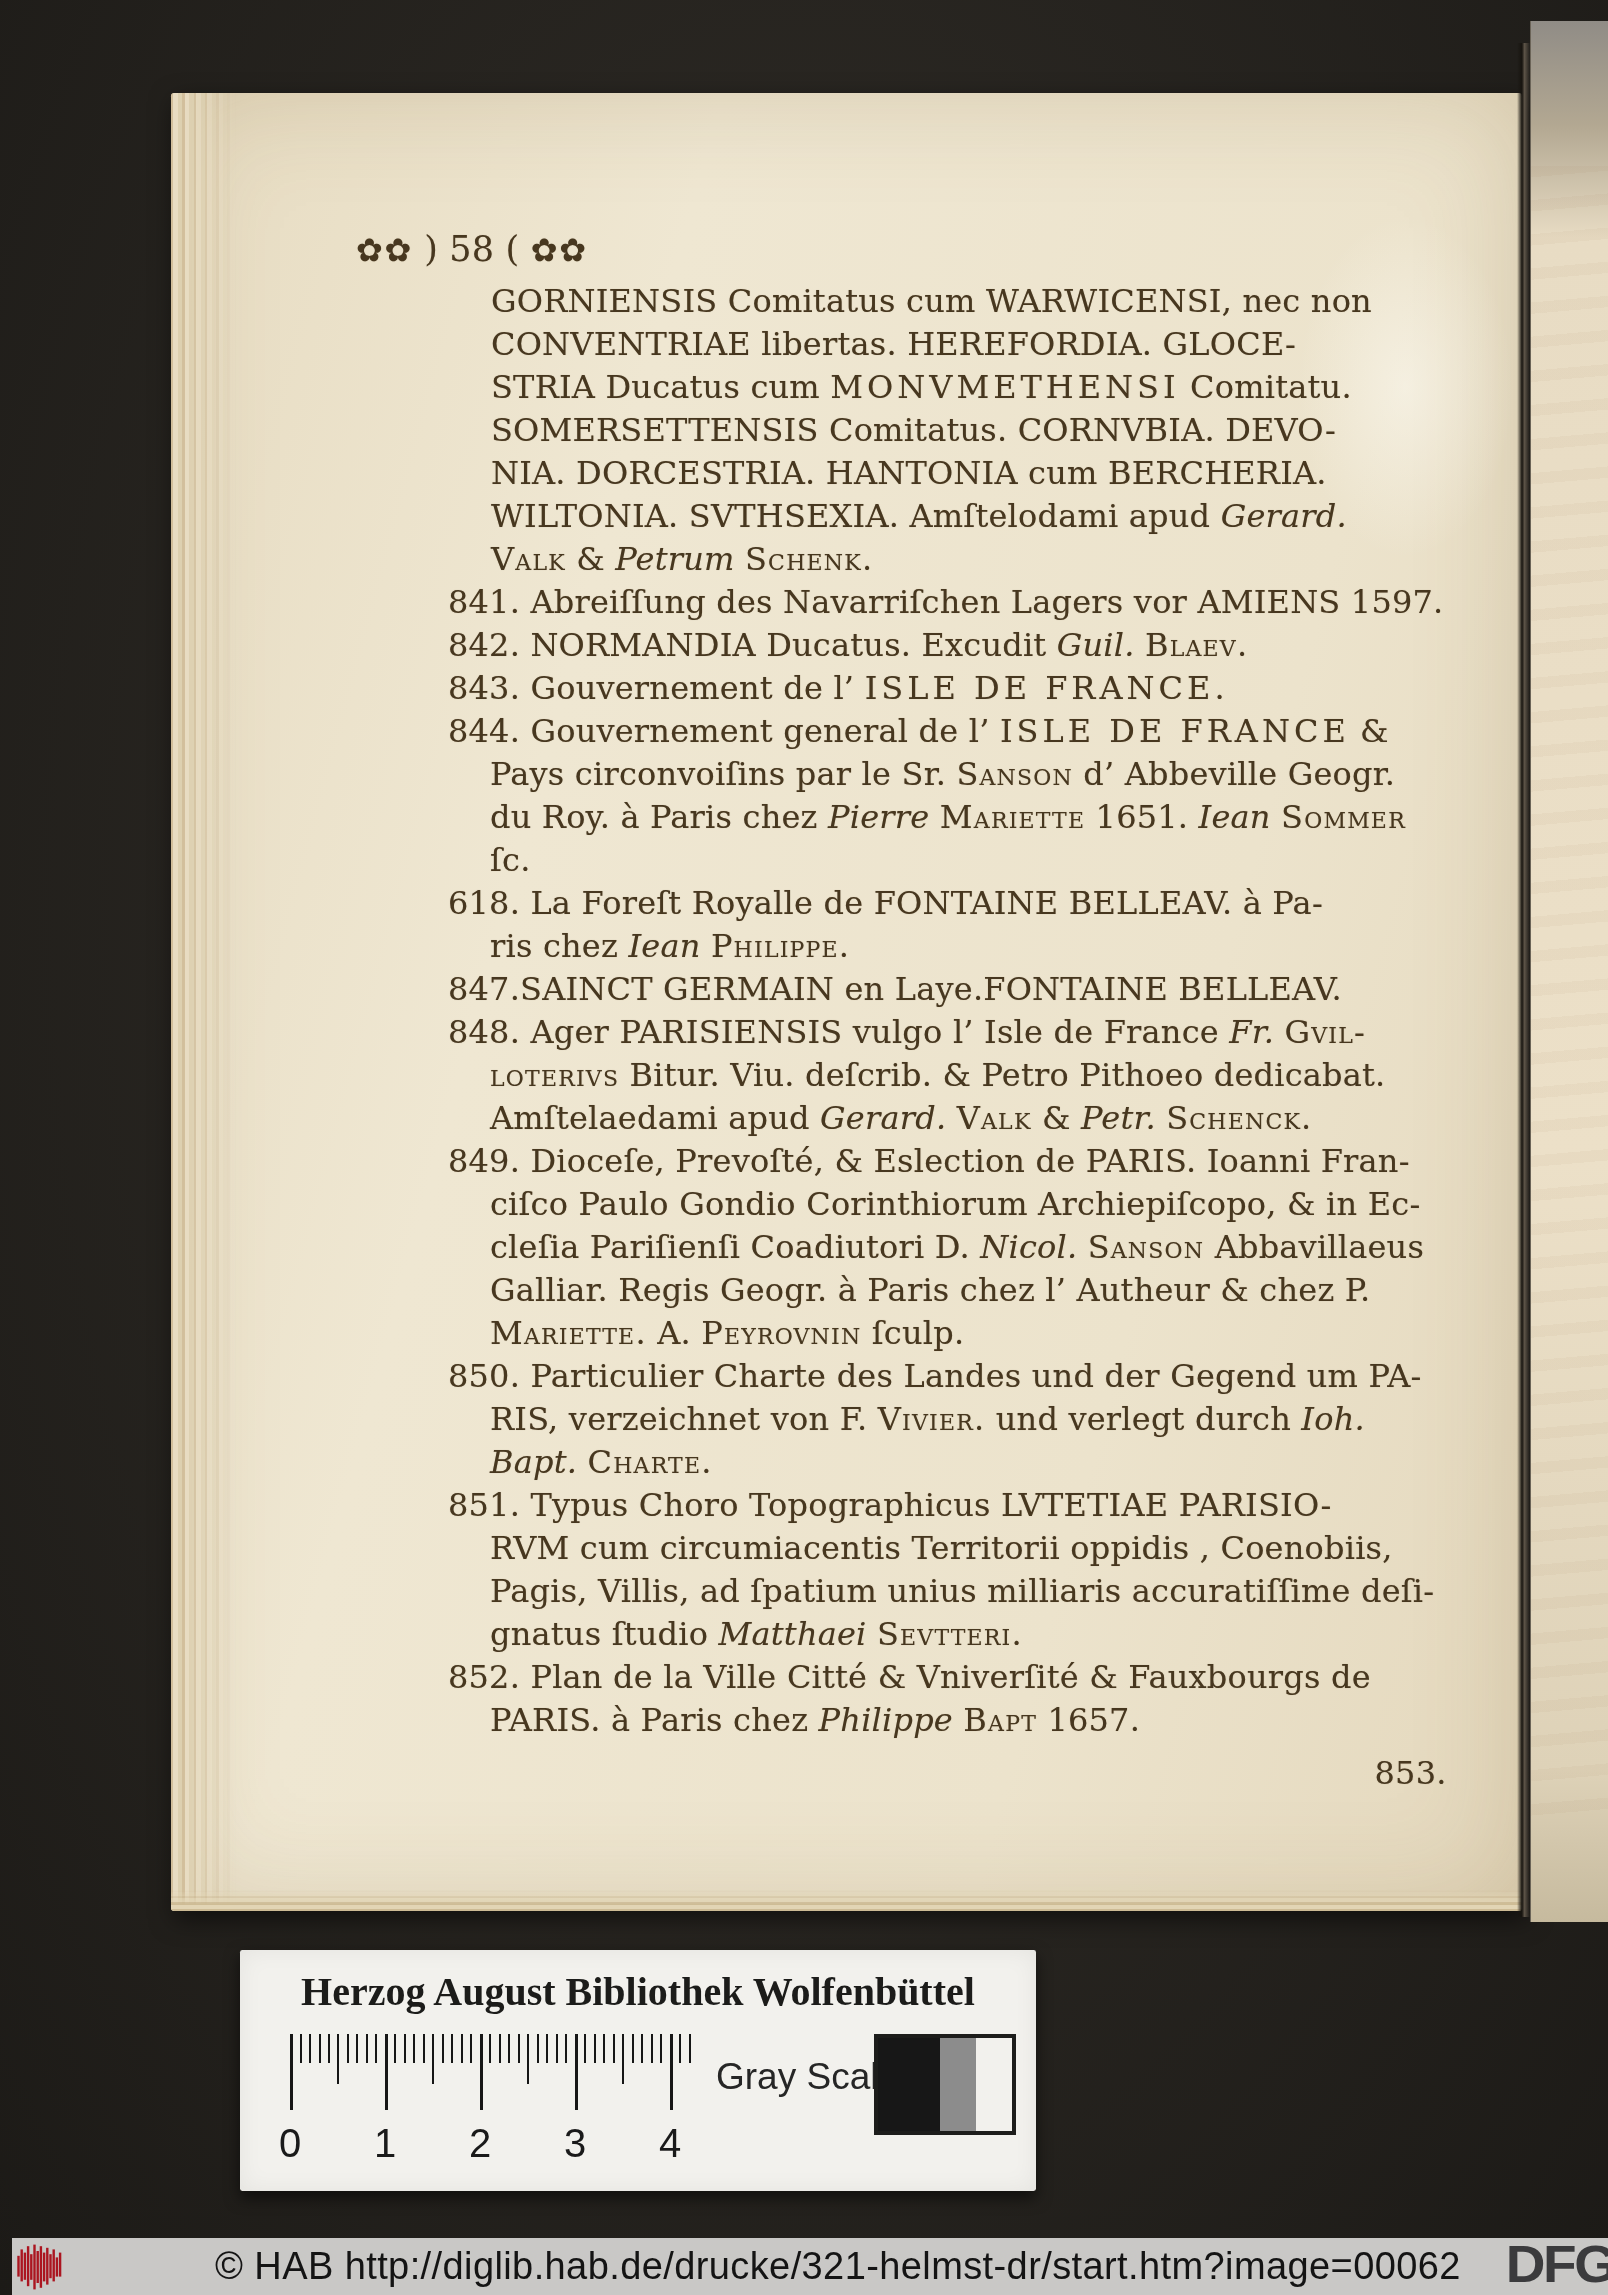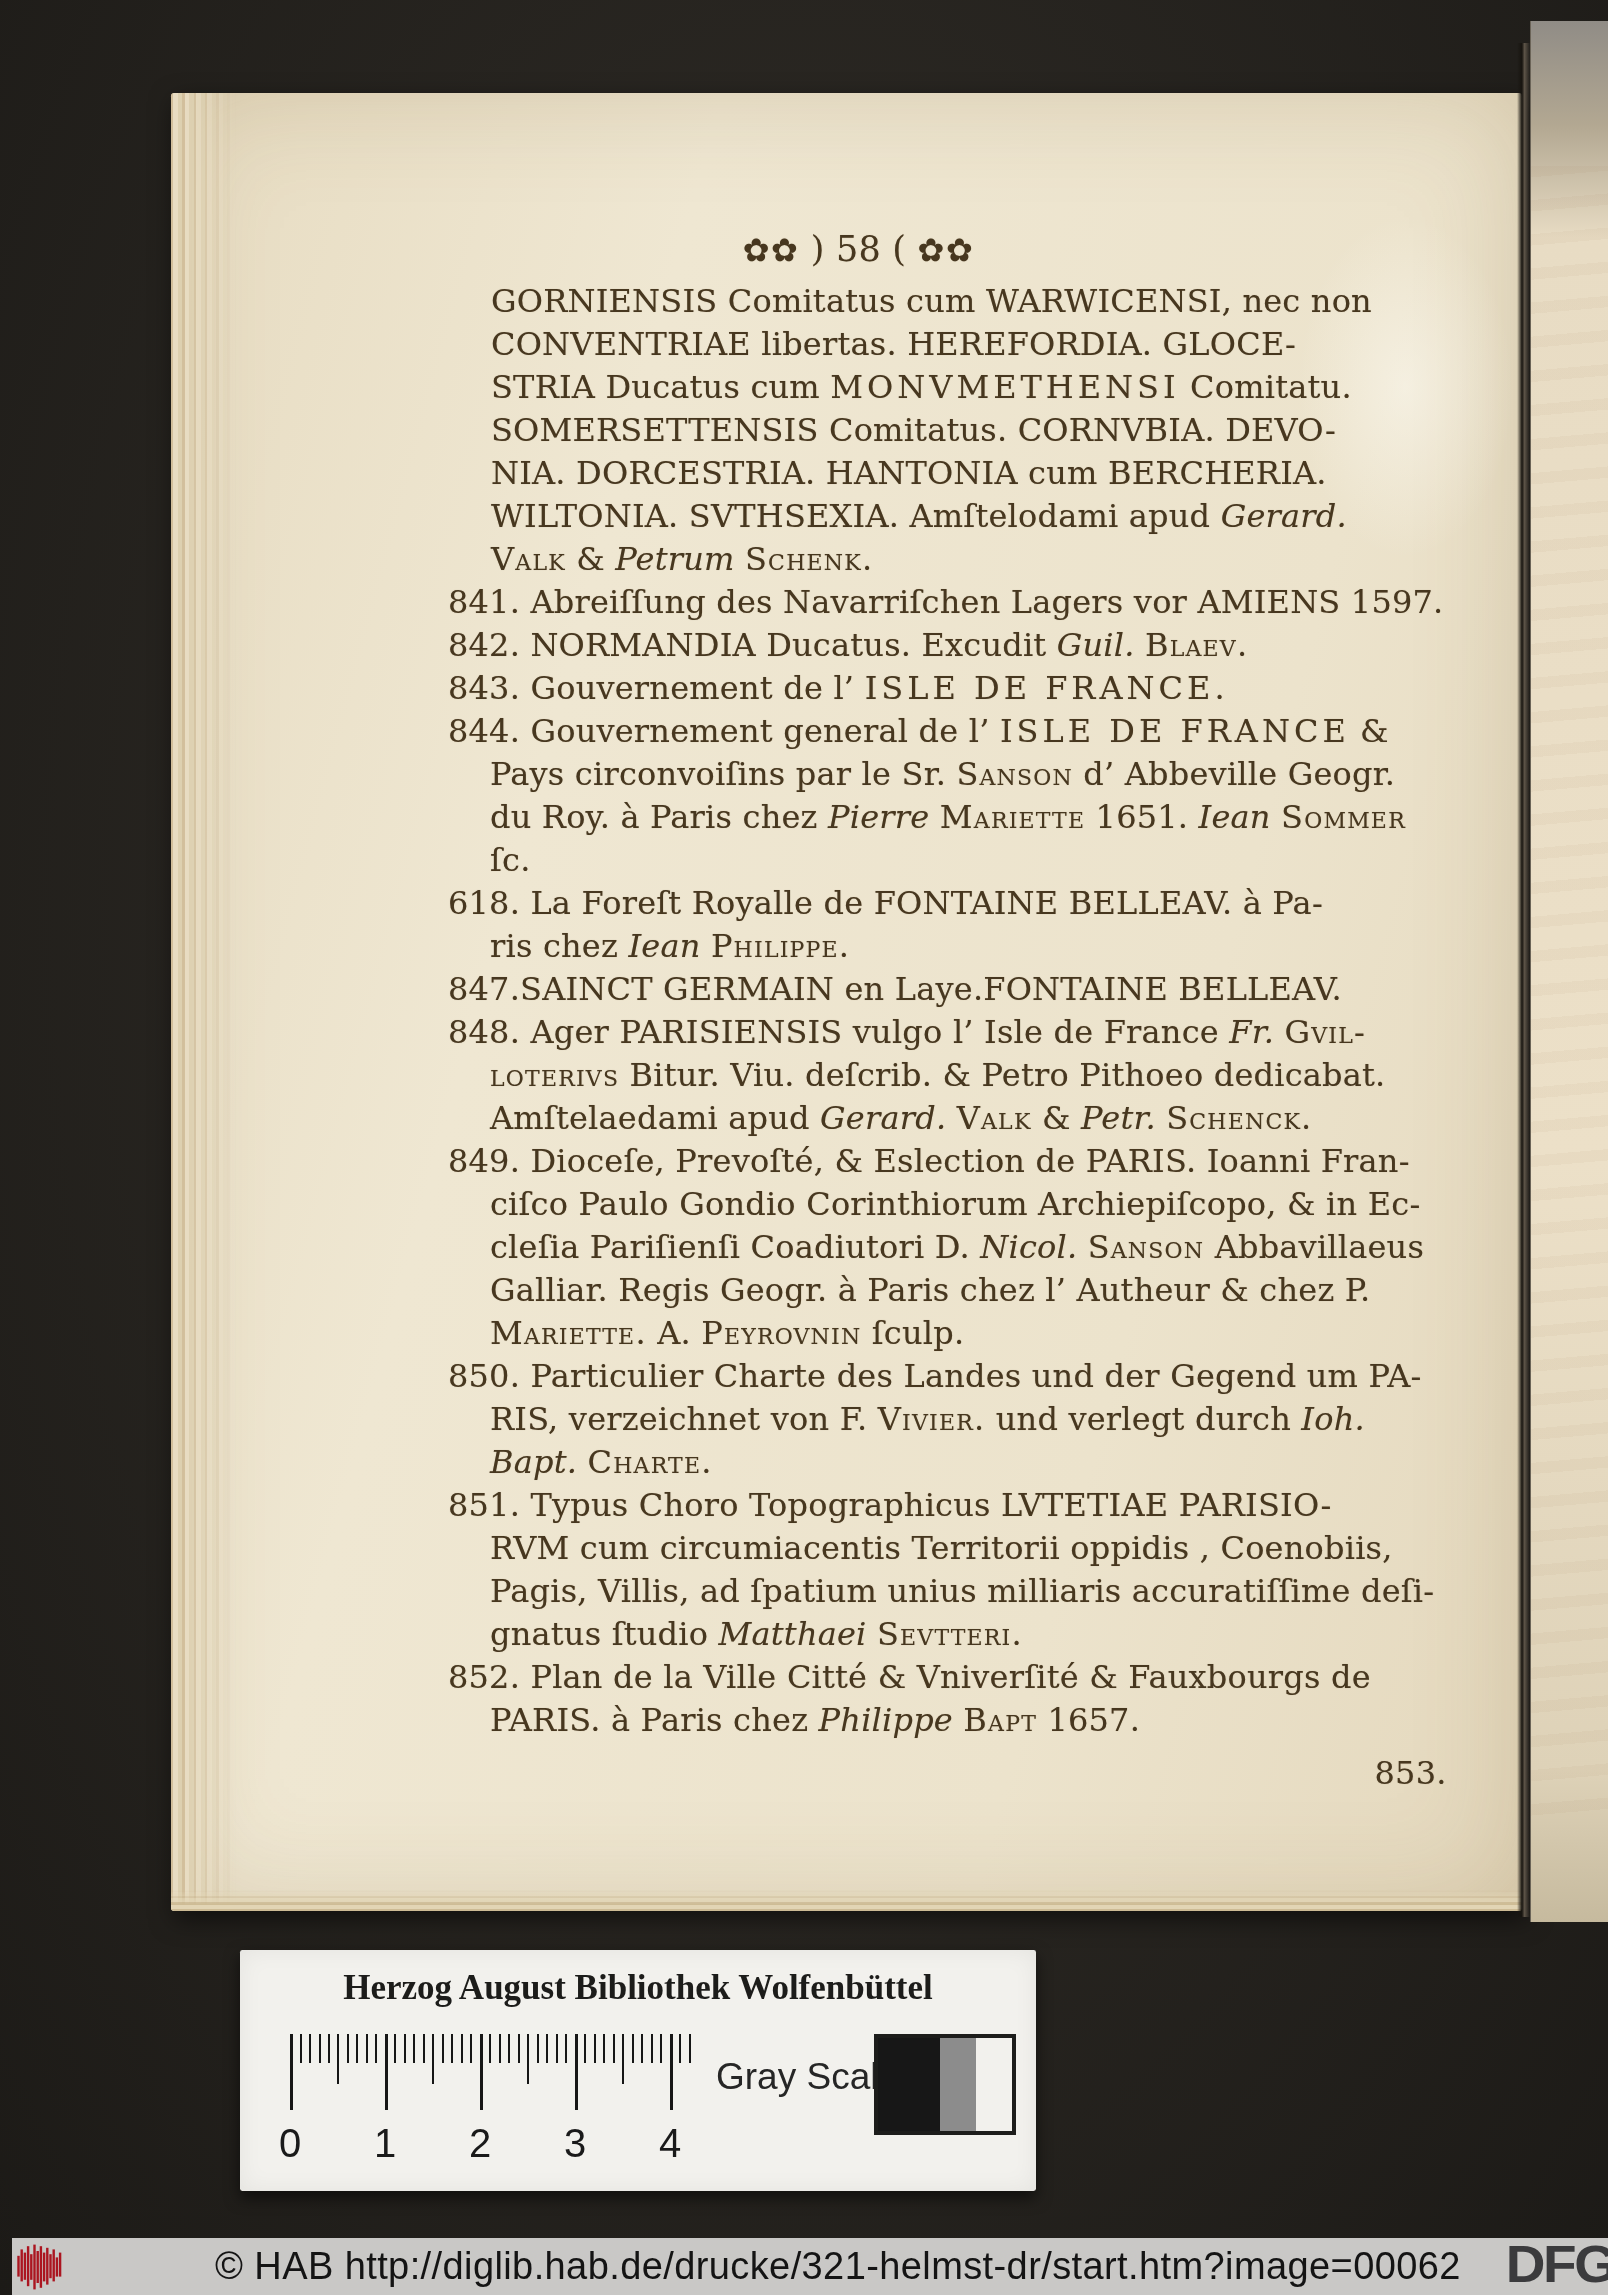--- a/index.html
+++ b/index.html
@@ -21,21 +21,21 @@
         -webkit-mask-image:linear-gradient(to top,#000 30%,transparent 100%);
         mask-image:linear-gradient(to top,#000 30%,transparent 100%);
         border-radius:0 0 3.2px 3.2px;}
   .page-patch{position:absolute;left:1126px;top:121px;width:217px;height:346px;
         background:radial-gradient(ellipse,rgba(252,250,242,0.55),rgba(252,250,242,0) 70%);}
 
   
   .textblock{position:absolute;left:277px;top:135px;width:1005px;color:#47371f;
         font-size:32px;line-height:43px;letter-spacing:0.2px;
         text-shadow:0 0 0.8px rgba(70,50,20,0.35);}
-  .pagehead{text-align:center;transform:translateX(-92px);font-size:35px;margin-bottom:4.8px;}
+  .pagehead{text-align:left;transform:translateX(-92px);font-size:35px;margin-bottom:4.8px;}
   .orn{font-family:"DejaVu Sans",sans-serif;font-size:32px;letter-spacing:1.6px;}
   .continuation{margin-left:43px;margin-top:8px;}
   .entry{padding-left:42px;text-indent:-42px;}
   .seg-i{font-style:italic;}
   .seg-sc{font-variant:small-caps;letter-spacing:1.2px;}
   .seg-sp{letter-spacing:4px;}
   .catchword{text-align:right;margin-top:10px;padding-right:6.4px;}
 
   
   .gutter-line{position:absolute;left:1517px;top:43px;width:13px;height:1874px;
@@ -43,21 +43,21 @@
   .right-strip{position:absolute;left:1530px;top:21px;width:79px;height:1901px;
         border-left:0.8px solid #6b6458;
         background:linear-gradient(180deg,#908c86 0,#b3a892 105px,#e8dcc4 217px,#ece0c8 60%,#ded2b8 92%,#c6ba9e);}
   .right-strip .showthrough{position:absolute;inset:145px 0 97px 0;opacity:0.5;
         background:repeating-linear-gradient(175deg,rgba(150,110,70,0.10) 0 11.3px,rgba(0,0,0,0) 11.3px 34px);}
 
   
   .label{position:absolute;left:240px;top:1950px;width:796px;height:241px;background:#f2f1ed;
         border-radius:2.4px;box-shadow:0 6.4px 14.5px rgba(0,0,0,0.55), inset 0 0 24px rgba(0,0,0,0.06);}
   .label-title{position:absolute;left:0;top:17.7px;width:100%;text-align:center;
-        font-family:"Liberation Serif",serif;font-weight:bold;font-size:35px;color:#1c1c1a;}
+        font-family:"Liberation Serif",serif;font-weight:bold;font-size:40px;color:#1c1c1a;}
   .ruler{position:absolute;left:50px;top:84px;width:434px;height:153px;}
   .ruler .tick{position:absolute;top:0;width:2.4px;height:29px;background:#161616;}
   .ruler .tick.half{height:50px;}
   .ruler .tick.cm{height:76px;width:3.2px;}
   .ruler-numbers{position:absolute;left:50px;top:171px;width:434px;height:56px;
         font-family:"Liberation Sans",sans-serif;font-size:40px;color:#1a1a1a;}
   .ruler-numbers span{position:absolute;transform:translateX(-50%);}
   .grayscale-label{position:absolute;left:476px;top:106px;
         font-family:"Liberation Sans",sans-serif;font-size:37px;color:#262626;white-space:nowrap;}
   .grayscale-box{position:absolute;left:634px;top:84px;width:134px;height:93px;

